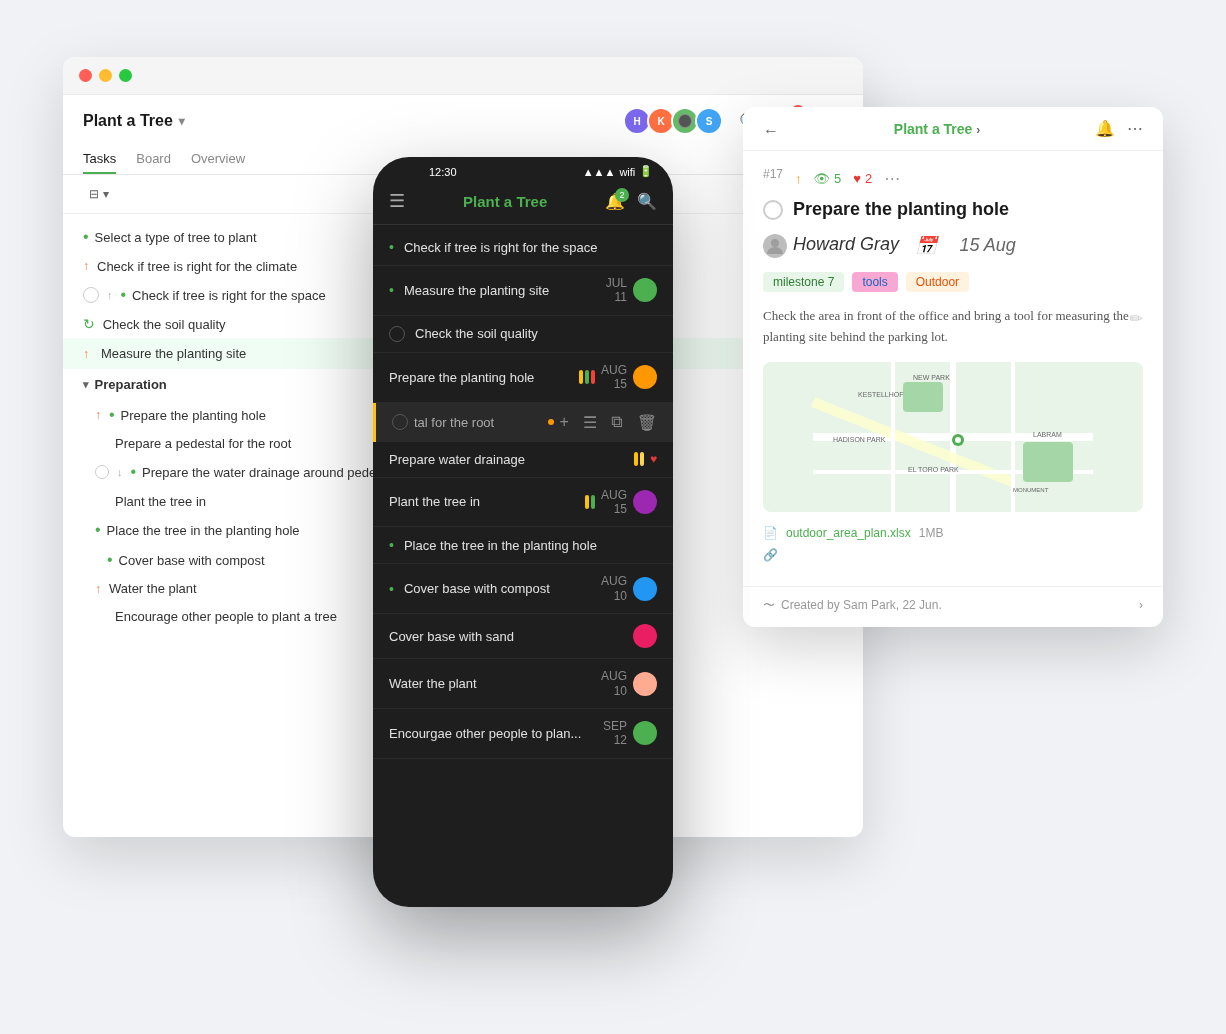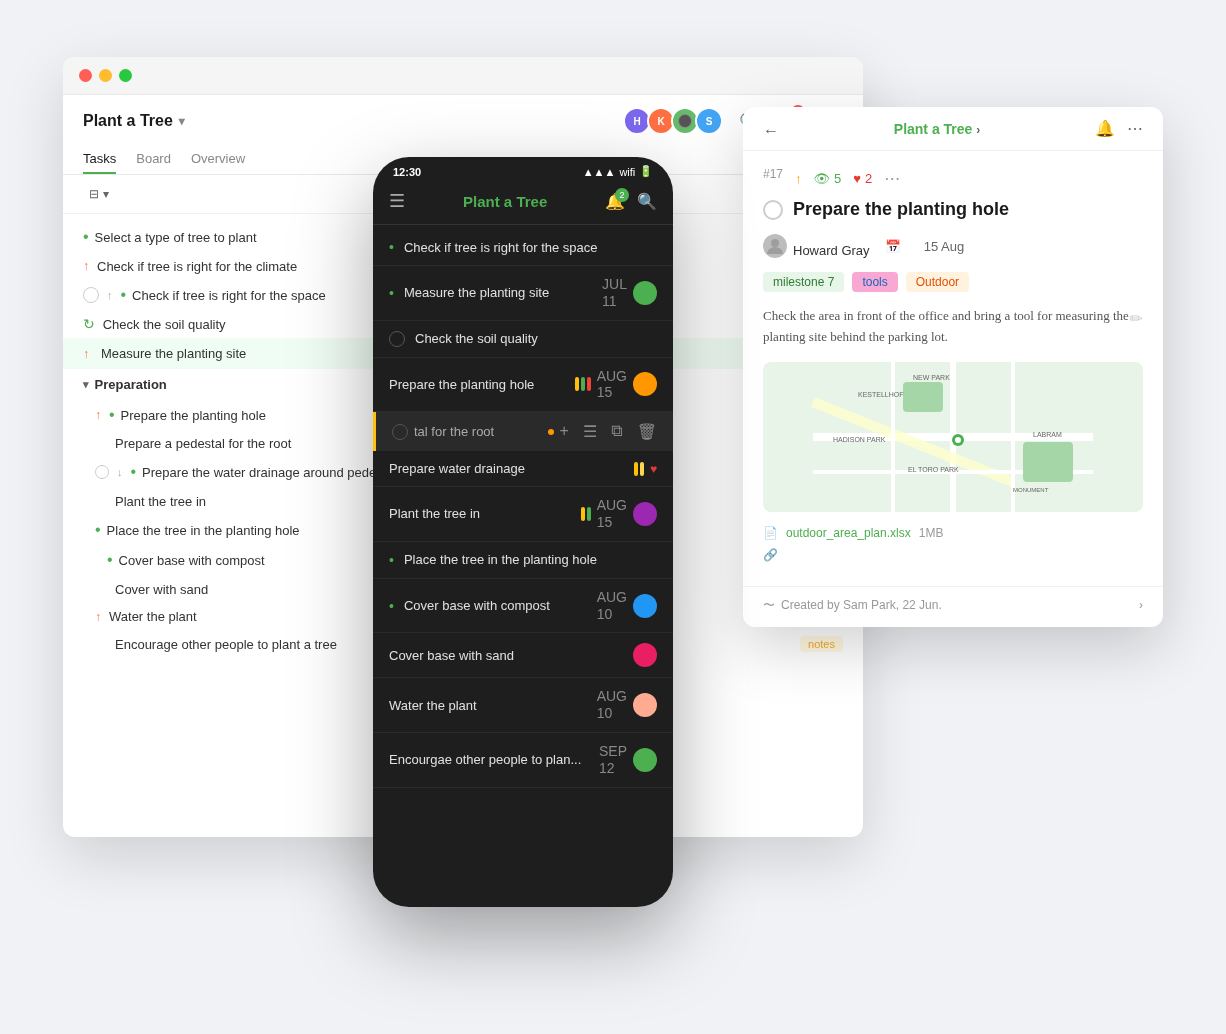--- a/index.html
+++ b/index.html
@@ -276,23 +276,24 @@
 
     .detail-meta {
       display: flex;
       gap: 16px;
       margin-bottom: 14px;
       align-items: center;
     }
 
     .meta-item {
       display: flex;
-      align-items: flex-end;
+      align-items: flex-start;
       gap: 6px;
-      font-size: 13px;
+      font-size: 18px;
+      font-style: italic;
     }
 
     .meta-avatar {
       width: 24px;
       height: 24px;
       border-radius: 50%;
       background: #e0e0e0;
       display: flex;
       align-items: center;
       justify-content: center;
@@ -381,21 +382,21 @@
 
     .mobile-status-bar {
       display: flex;
       justify-content: space-between;
       align-items: center;
       padding: 8px 20px 4px;
       font-size: 11px;
       color: #fff;
     }
 
-    .status-time { font-weight: 700; }
+    .status-time { font-weight: 400; margin-left: 36px; }
     .status-icons { display: flex; gap: 4px; align-items: center; }
 
     .mobile-header {
       display: flex;
       align-items: center;
       padding: 8px 16px 12px;
       gap: 12px;
       border-bottom: 1px solid #333;
     }
 
@@ -465,23 +466,23 @@
 
     .mobile-task-name { flex: 1; font-size: 13px; }
 
     .mobile-task-meta {
       display: flex;
       align-items: center;
       gap: 6px;
     }
 
     .mobile-date {
-      font-size: 14px;
+      font-size: 12px;
       color: #888;
-      text-align: left;
+      text-align: right;
       line-height: 1.2;
     }
 
     .mobile-avatar {
       width: 24px;
       height: 24px;
       border-radius: 50%;
       background: #555;
       flex-shrink: 0;
     }
@@ -701,24 +702,20 @@
 
       <div class="task-item" style="padding-left:44px;">
         <span class="task-bullet">•</span>
         <span class="task-name">Cover base with compost</span>
         <div class="tag-multi">
           <span style="padding:2px 5px;border-radius:3px;font-size:11px;background:#9c27b0;color:#fff;">n</span>
           <span style="padding:2px 5px;border-radius:3px;font-size:11px;background:#ff9800;color:#fff;">u</span>
         </div>
       </div>
 
-      <div class="task-item" style="padding-left:44px;">
-        <span class="task-name" style="padding-left:8px;">Cover with sand</span>
-        <span class="tag tag-out">Out...</span>
-      </div>
 
       <div class="task-item" style="padding-left:32px;">
         <span class="task-arrow-up">↑</span>
         <span class="task-name">Water the plant</span>
       </div>
 
       <div class="task-item" style="padding-left:32px;">
         <span class="task-name" style="padding-left:20px;">Encourage other people to plant a tree</span>
         <span class="tag tag-note">notes</span>
       </div>

